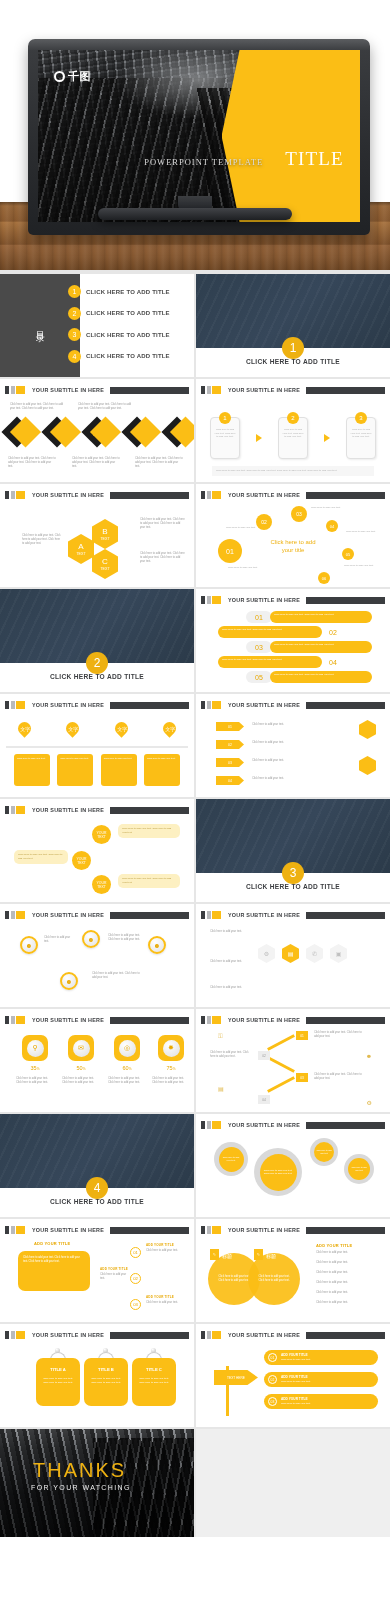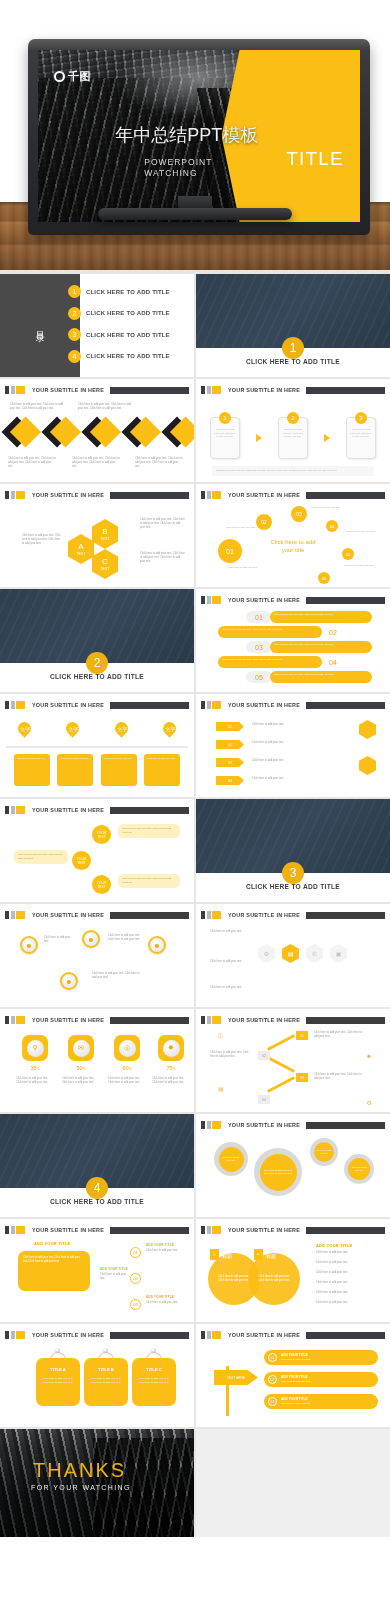--- a/index.html
+++ b/index.html
@@ -27,20 +27,21 @@
   .tv {
     position: absolute; left: 28px; top: 39px; width: 342px; height: 196px;
     background: linear-gradient(180deg, #5b5d60 0%, #3a3c3f 6%, #2b2d30 55%, #202225 100%);
     border-radius: 7px 7px 5px 5px;
     padding: 11px 10px 13px 10px;
     box-shadow: 0 6px 14px rgba(0,0,0,.35);
   }
   .tv-screen {
     width: 100%; height: 100%; position: relative; overflow: hidden;
     background: #2e3134;
+    font-family: Liberation Serif, serif;
   }
   
   .bldg-bg {
     position: absolute; inset: 0;
     background:
       linear-gradient(180deg, #6f7276 0%, #4c4f53 22%, #2a2c2e 62%, #161718 100%);
   }
   .bldg-bg:before {
     content: ""; position: absolute; inset: 0;
     background:
@@ -293,22 +294,21 @@
     <div class="tv">
       <div class="tv-screen">
         <div class="bldg-bg"></div>
         <div class="sky-glow"></div>
         <div class="bldg-right"></div>
         <div class="tv-yellow"></div>
         <div class="logo-mark">
           <span class="logo-ring"></span>
           <span class="logo-text">千图</span>
         </div>
-        <div class="hero-title">年中总结PPT模板</div>
-        <div class="hero-sub">POWERPOINT WATCHING</div>
+        <div class="hero-sub">POWERPOINT TEMPLATE</div>
         <div class="hero-logo-word">TITLE</div>
       </div>
     </div>
     <div class="tv-stand-neck"></div>
     <div class="tv-stand-base"></div>
   </div>
 
   <div class="grid">
 
     <div class="slide">

